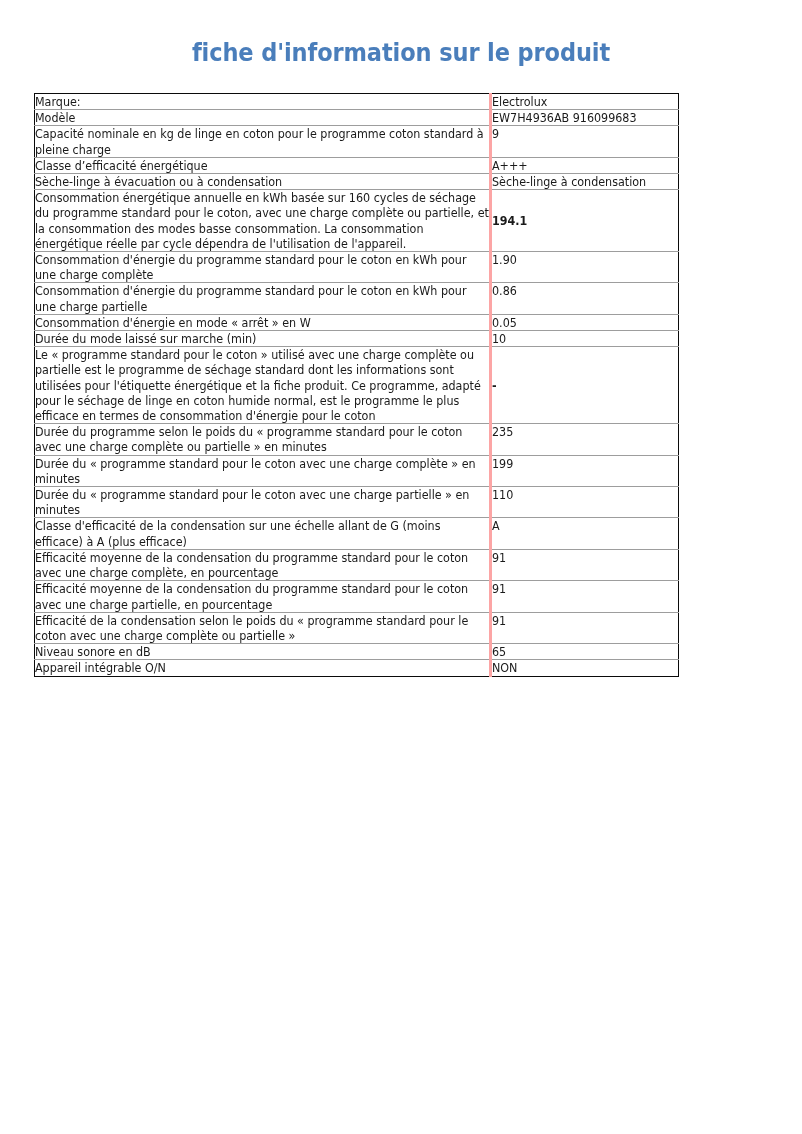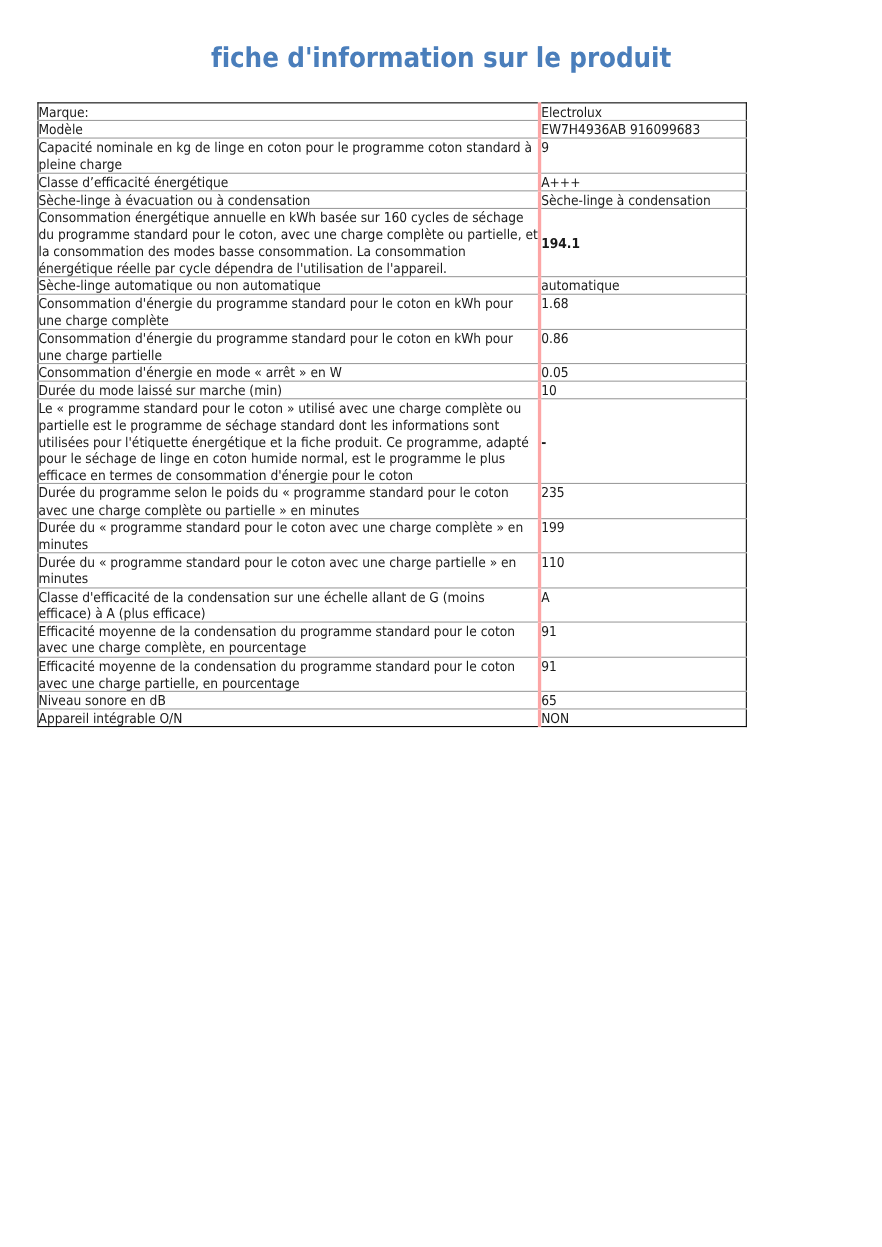--- a/index.html
+++ b/index.html
@@ -150,32 +150,24 @@
           <tr class="tall">
             <td class="k">
               <span class="ktext">Consommation énergétique annuelle en kWh basée sur 160 cycles de séchage du programme standard pour le coton, avec une charge complète ou partielle, et la consommation des modes basse consommation. La consommation énergétique réelle par cycle dépendra de l'utilisation de l'appareil.</span>
             </td>
             <td class="v">
               <span class="vtext">194.1</span>
             </td>
           </tr>
           <tr>
             <td class="k">
-              <span class="ktext">Sèche-linge automatique ou non automatique</span>
-            </td>
-            <td class="v">
-              <span class="vtext">automatique</span>
-            </td>
-          </tr>
-          <tr>
-            <td class="k">
               <span class="ktext">Consommation d'énergie du programme standard pour le coton en kWh pour une charge complète</span>
             </td>
             <td class="v">
-              <span class="vtext">1.68</span>
+              <span class="vtext">1.90</span>
             </td>
           </tr>
           <tr>
             <td class="k">
               <span class="ktext">Consommation d'énergie du programme standard pour le coton en kWh pour une charge partielle</span>
             </td>
             <td class="v">
               <span class="vtext">0.86</span>
             </td>
           </tr>
@@ -239,20 +231,28 @@
             <td class="k">
               <span class="ktext">Efficacité moyenne de la condensation du programme standard pour le coton avec une charge complète, en pourcentage</span>
             </td>
             <td class="v">
               <span class="vtext">91</span>
             </td>
           </tr>
           <tr>
             <td class="k">
               <span class="ktext">Efficacité moyenne de la condensation du programme standard pour le coton avec une charge partielle, en pourcentage</span>
+            </td>
+            <td class="v">
+              <span class="vtext">91</span>
+            </td>
+          </tr>
+          <tr>
+            <td class="k">
+              <span class="ktext">Efficacité de la condensation selon le poids du « programme standard pour le coton avec une charge complète ou partielle »</span>
             </td>
             <td class="v">
               <span class="vtext">91</span>
             </td>
           </tr>
           <tr>
             <td class="k">
               <span class="ktext">Niveau sonore en dB</span>
             </td>
             <td class="v">

